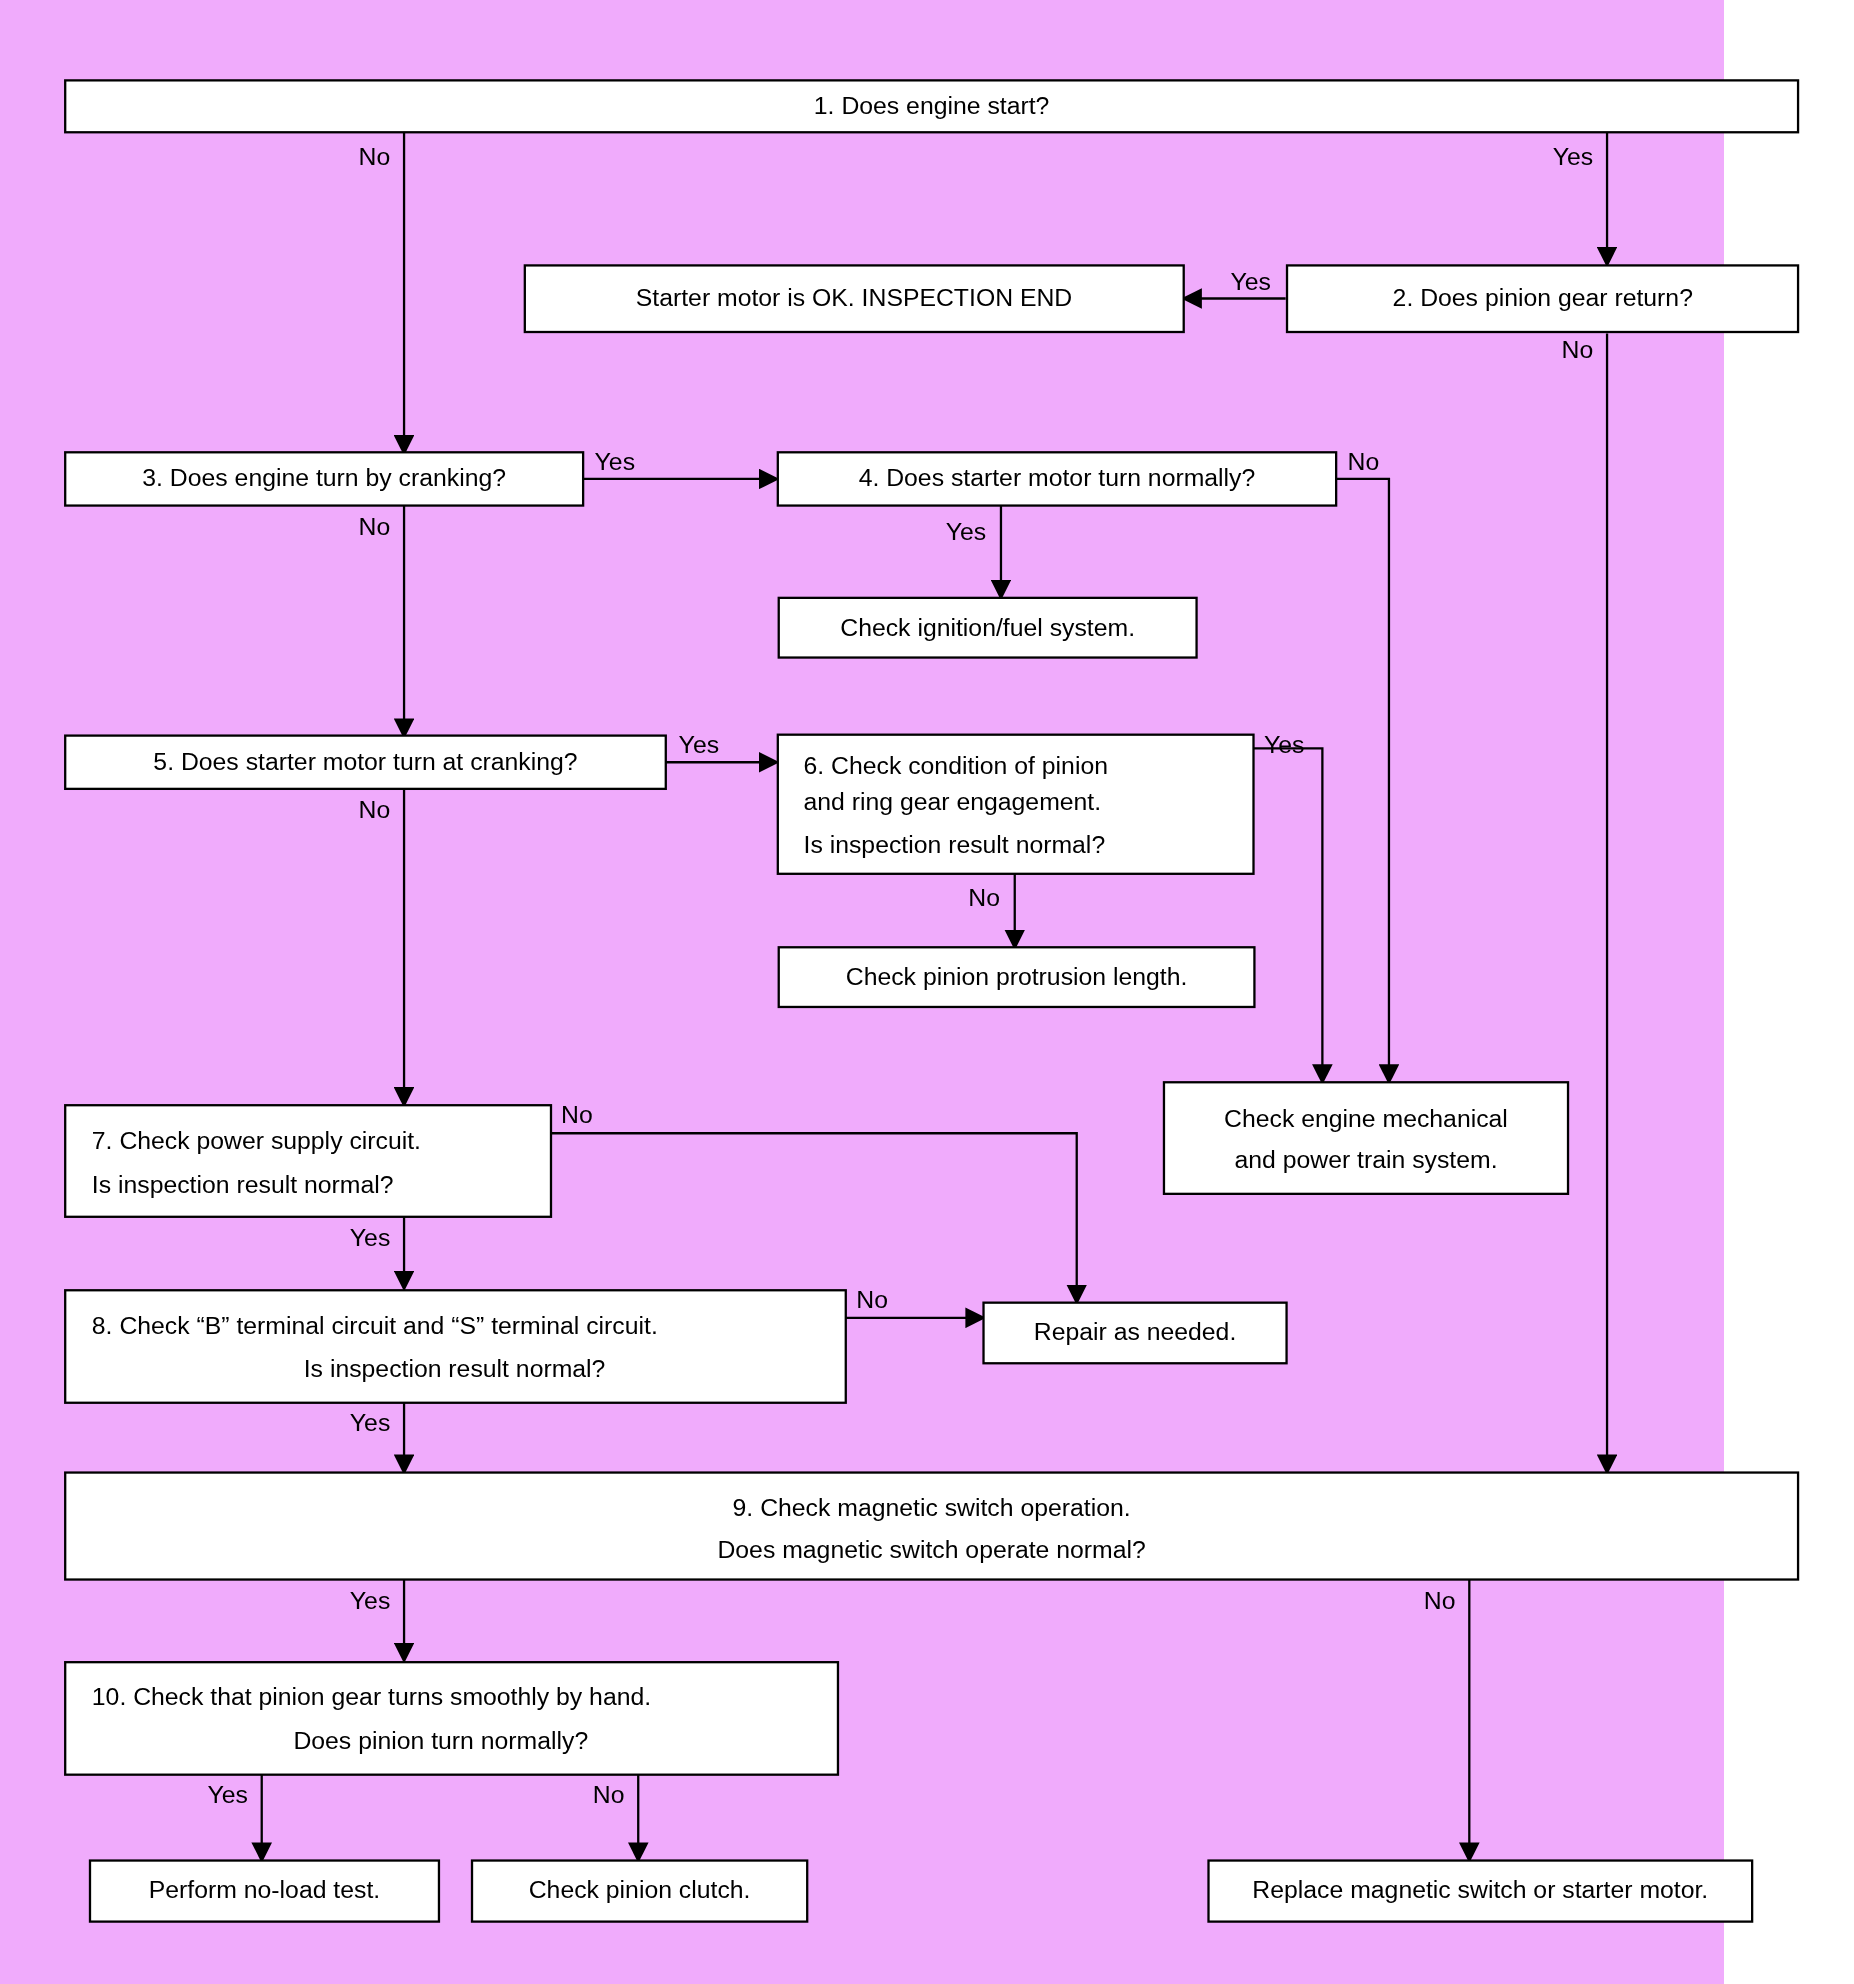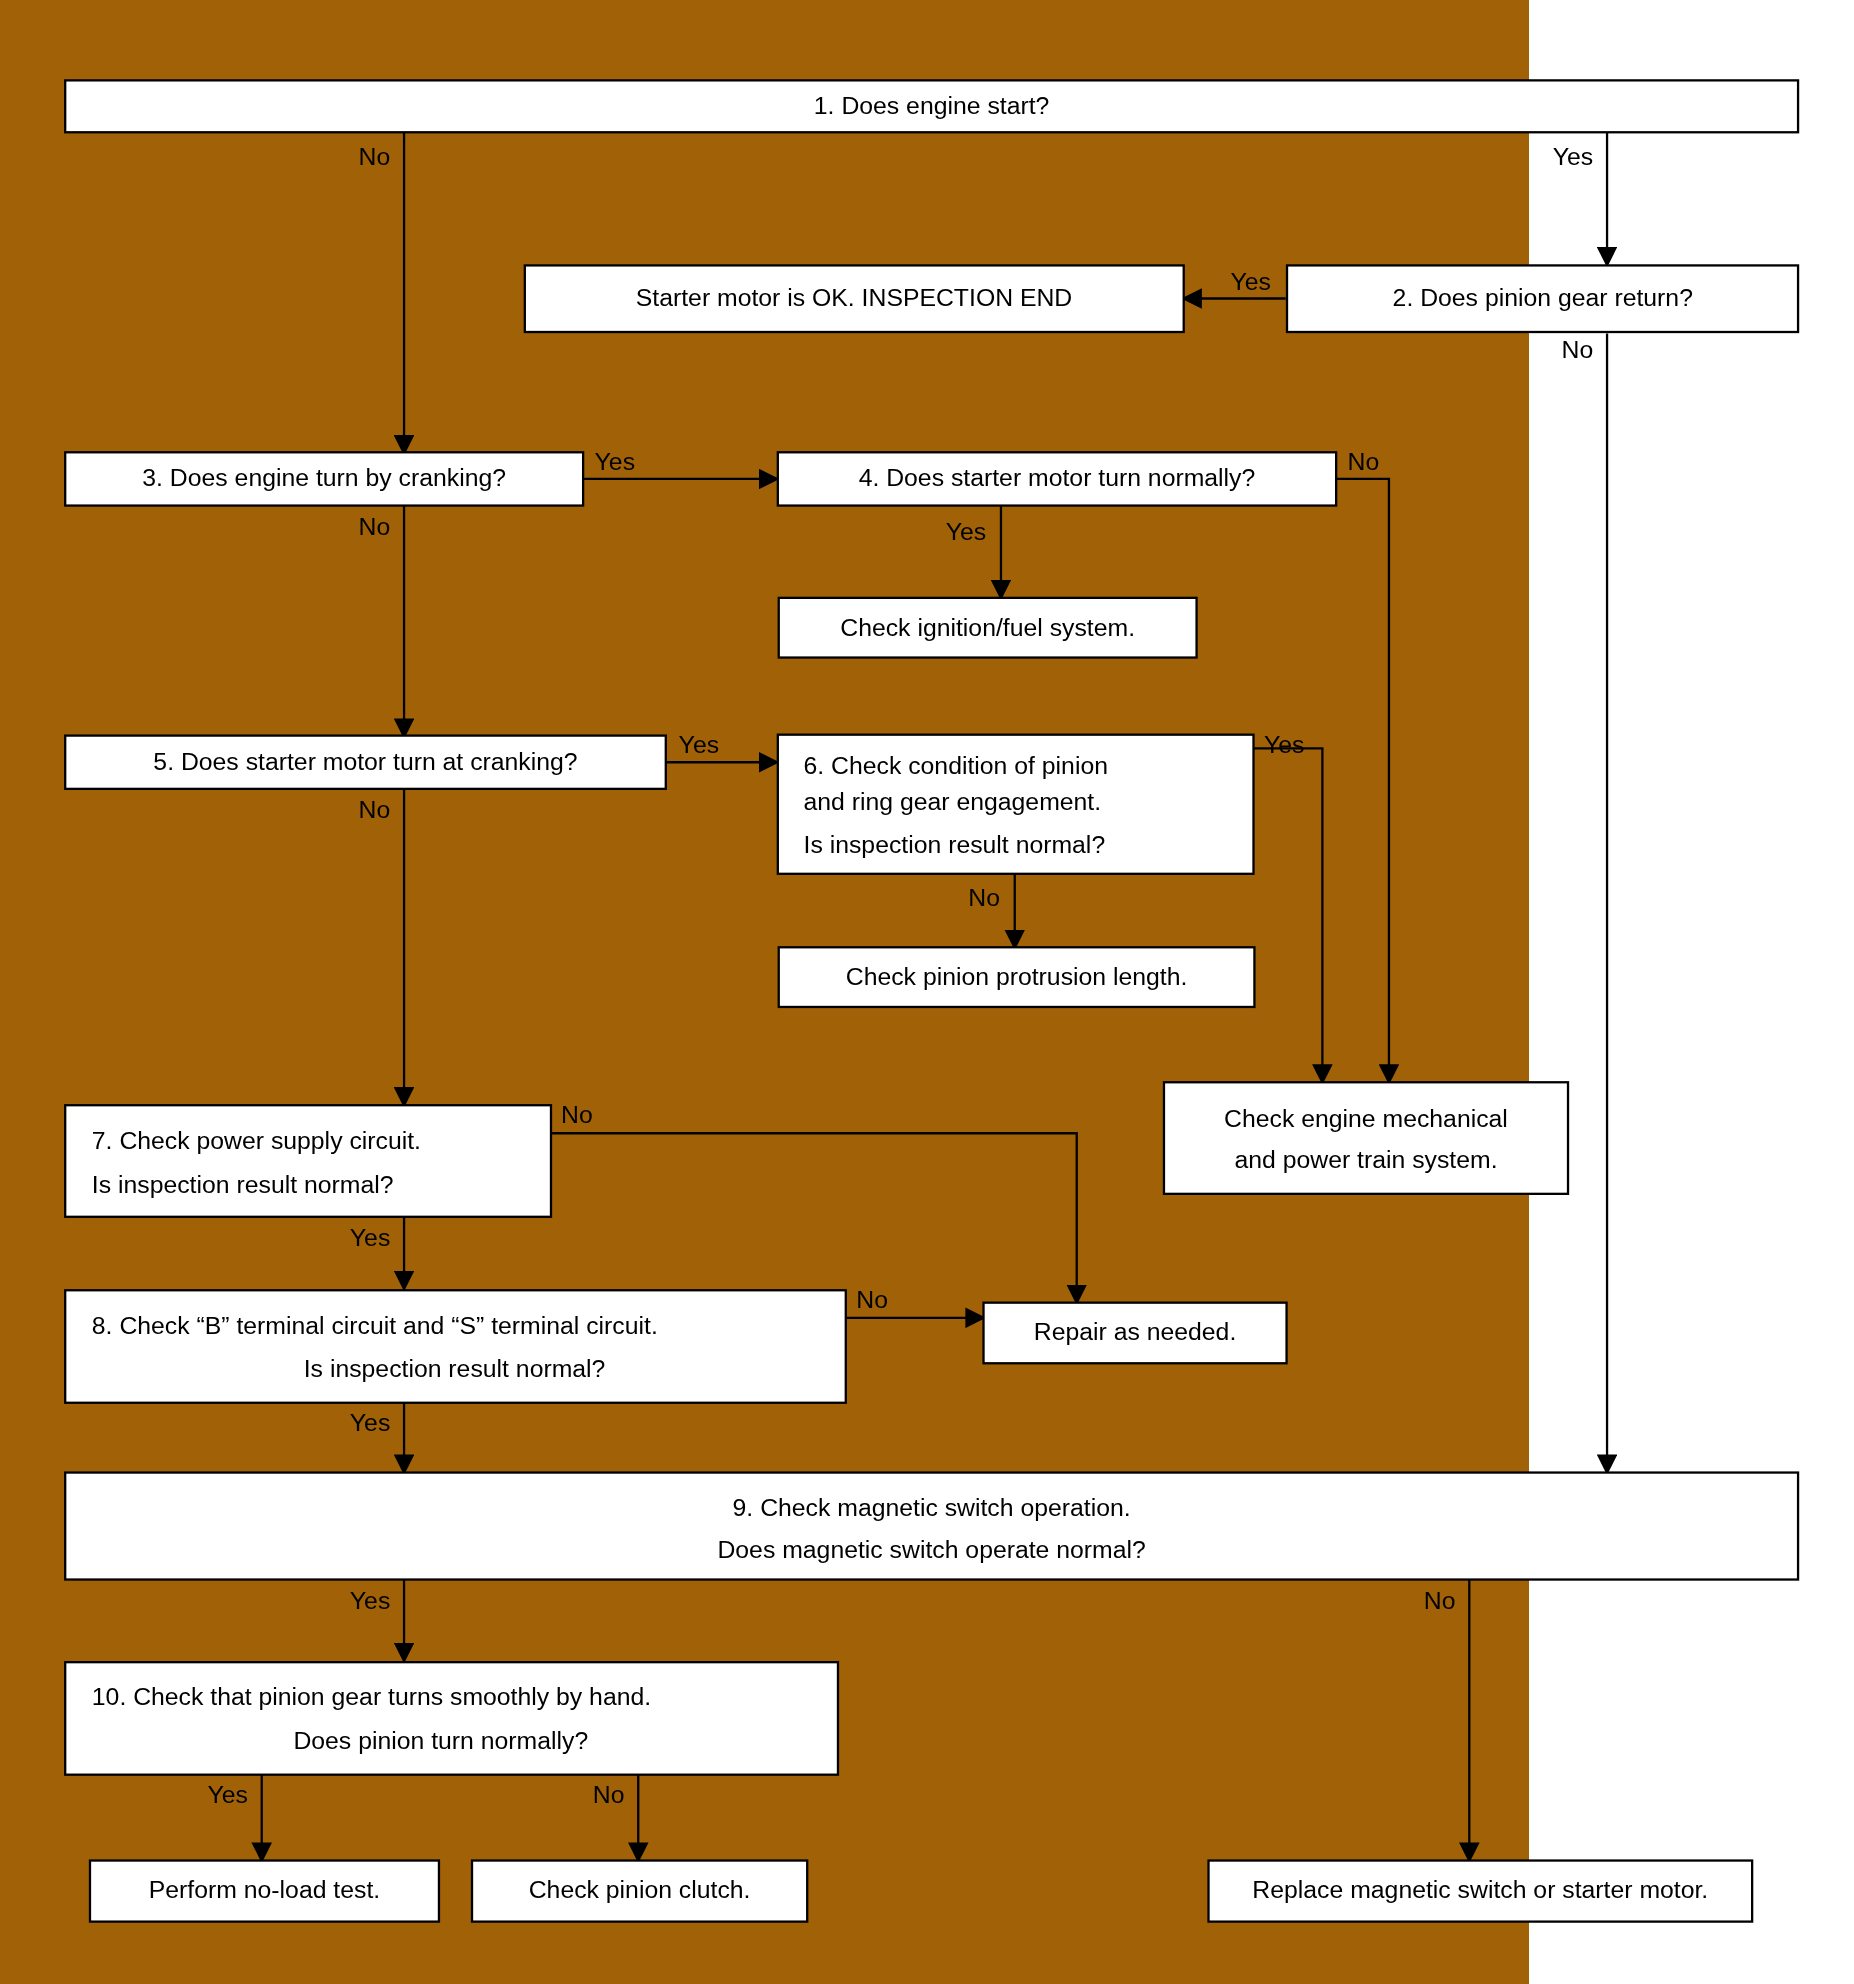--- a/index.html
+++ b/index.html
@@ -2,23 +2,23 @@
 <html style="font-size:7.3px"><head>
 <meta charset="utf-8">
 <style>
   html, body {
     margin: 0;
     padding: 0;
     background: #ffffff;
   }
   #page {
     position: relative;
-    width: 1529px;
+    width: 1724px;
     height: 1985px;
-    background: #a16207;
+    background: #f0abfc;
     font-family: "Liberation Sans", sans-serif;
   }
   svg.flow {
     position: absolute;
     top: 0;
     left: 0;
     width: 1855px;
     height: 1985px;
     overflow: visible;
   }

